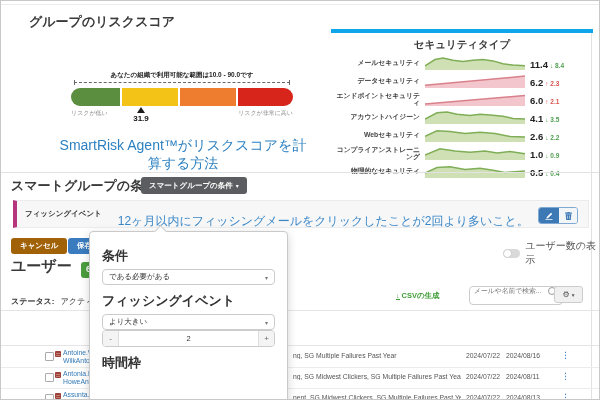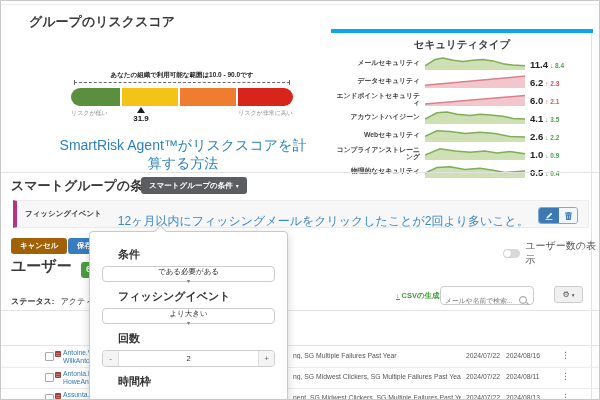--- a/index.html
+++ b/index.html
@@ -66,21 +66,21 @@
   .toggle{width:19px;height:9px;border-radius:5px;background:#d9d9d9;position:relative;cursor:pointer;}
   .toggle .knob{position:absolute;left:1px;top:1px;width:7px;height:7px;border-radius:50%;background:#fff;box-shadow:0 0 1px #999;}
   .toggle-label{font-size:10px;color:#555;margin-left:5px;}
 
   
   .users-title{left:10px;top:256px;font-size:15px;font-weight:bold;color:#3a3a3a;}
   .users-badge{left:80px;top:261px;background:#4c9e3f;color:#fff;font-size:8.5px;font-weight:bold;
     padding:2px 5px;border-radius:3px;white-space:nowrap;}
   .csv-link{left:395px;top:290px;font-size:7.5px;font-weight:bold;color:#3f9c35;cursor:pointer;white-space:nowrap;}
   .dl-ic{display:inline-block;font-size:7px;border-bottom:1px solid #3f9c35;line-height:6px;margin-right:2px;}
-  .search-box{left:439px;top:285px;width:92px;height:17px;border:1px solid #ccc;border-radius:4px;background:#fff;display:flex;align-items:flex-end;}
+  .search-box{left:468px;top:285px;width:92px;height:17px;border:1px solid #ccc;border-radius:4px;background:#fff;display:flex;align-items:flex-start;}
   .search-box input{border:0;outline:0;flex:1;font-size:6.8px;padding:0 4px;font-family:inherit;color:#333;background:transparent;min-width:0;}
   .mag{width:6px;height:6px;border:1px solid #9a9a9a;border-radius:50%;position:relative;margin-right:6px;flex:none;}
   .mag:after{content:"";position:absolute;width:3px;height:1px;background:#9a9a9a;right:-3px;bottom:-1px;transform:rotate(45deg);}
   .gear-btn{left:553px;top:285px;width:29px;height:17px;background:#f0f0f0;border:1px solid #ccc;border-radius:3px;
     box-sizing:border-box;display:flex;align-items:center;justify-content:center;font-size:8px;color:#555;cursor:pointer;}
   .gear-btn .caret{font-size:5.5px;margin-left:2px;}
   .status-row{left:10px;top:295px;font-size:8px;color:#333;}
   .status-lbl{font-weight:bold;}
   .status-val{margin-left:4px;cursor:pointer;}
   .status-val .caret{font-size:6px;color:#555;}
@@ -100,24 +100,24 @@
   .groups{position:absolute;left:292px;top:6px;width:168px;font-size:6.8px;color:#555;white-space:nowrap;overflow:hidden;}
   .dt1{position:absolute;left:465px;top:6px;font-size:6.8px;color:#555;}
   .dt2{position:absolute;left:505px;top:6px;font-size:6.8px;color:#555;}
   .dots{position:absolute;left:560px;top:4px;font-size:9px;color:#337ab7;cursor:pointer;}
 
   
   .popover{left:88px;top:230px;width:199px;height:200px;background:#fff;border:1px solid #c9c9c9;border-radius:4px;
     box-shadow:0 3px 10px rgba(0,0,0,.18);z-index:10;box-sizing:border-box;padding:8px 12px;}
   .pop-caret{position:absolute;top:-5px;left:66px;width:8px;height:8px;background:#fff;
     border-left:1px solid #c9c9c9;border-top:1px solid #c9c9c9;transform:rotate(45deg);}
-  .pop-label{font-size:11px;font-weight:bold;color:#333;margin:7px 16px 4px;font-family:Liberation Serif, serif;}
+  .pop-label{font-size:13px;font-weight:bold;color:#333;margin:7px 0 4px;font-family:Liberation Serif, serif;}
   .pop-label:first-child{margin-top:0;}
   .pop-select{height:14px;border:1px solid #ccc;border-radius:4px;display:flex;align-items:center;
-    font-size:7.5px;color:#333;padding:0 6px;justify-content:space-between;cursor:pointer;background:#fff;flex-direction:column;}
+    font-size:7.5px;color:#333;padding:0 6px;justify-content:space-between;cursor:pointer;background:#fff;}
   .pop-select .caret{font-size:6px;color:#777;}
   .stepper{height:15px;border:1px solid #ccc;border-radius:4px;display:flex;overflow:hidden;}
   .step-btn{width:15px;background:#f4f4f4;display:flex;align-items:center;justify-content:center;
     font-size:8px;color:#666;cursor:pointer;}
   .step-btn.minus{border-right:1px solid #ddd;} .step-btn.plus{border-left:1px solid #ddd;}
   .step-val{flex:1;display:flex;align-items:center;justify-content:center;font-size:7.5px;color:#333;}
 </style>
 </head>
 <body>
 
@@ -310,21 +310,20 @@
   <div class="pop-label">条件</div>
   <div class="pop-select">
       <span>である必要がある</span>
       <span class="caret">▾</span>
     </div>
   <div class="pop-label">フィッシングイベント</div>
   <div class="pop-select">
       <span>より大きい</span>
       <span class="caret">▾</span>
     </div>
-  <div class="pop-label">回数</div>
   <div class="stepper">
     <div class="step-btn minus">-</div>
     <div class="step-val">2</div>
     <div class="step-btn plus">+</div>
   </div>
   <div class="pop-label">時間枠</div>
 
 </div>
 
 </body></html>

